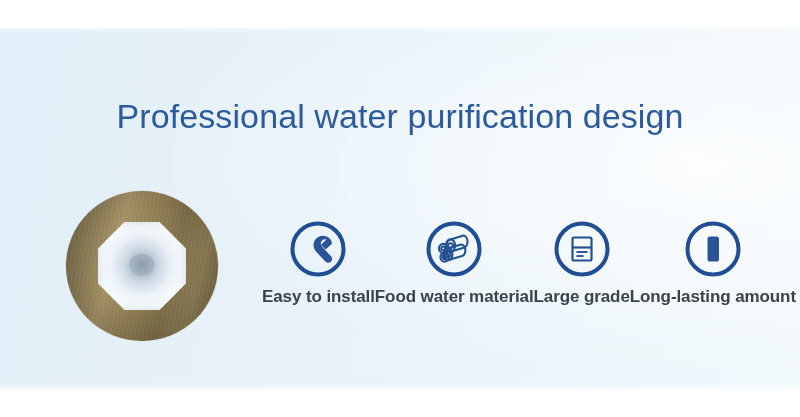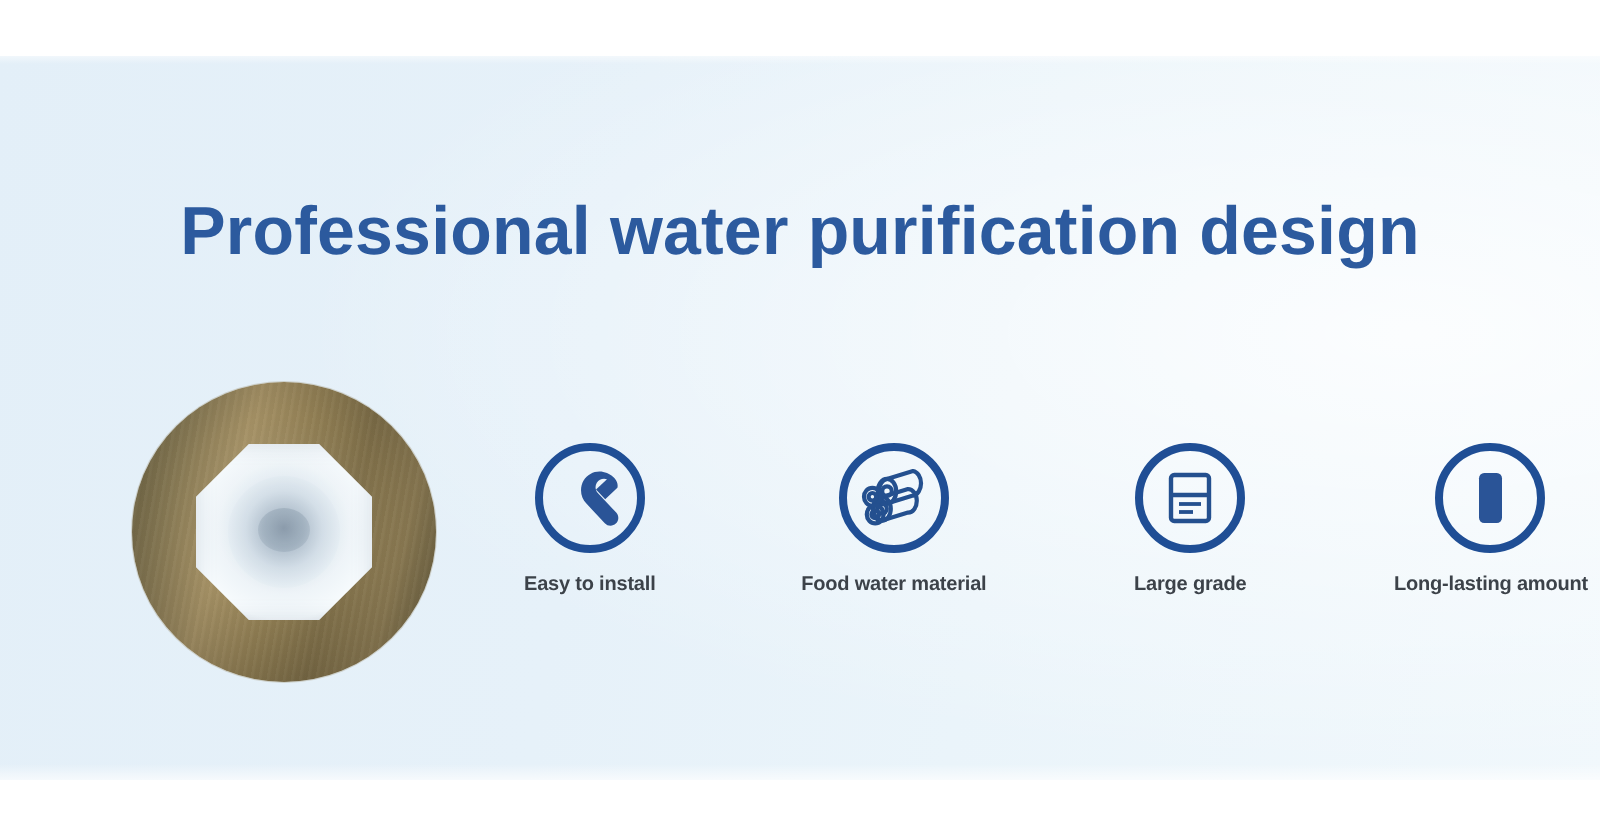--- a/index.html
+++ b/index.html
@@ -56,21 +56,21 @@
     z-index: 1;
   }
 
   
   .title {
     position: absolute;
     left: 0; top: 74px;
     width: 800px;
     text-align: center;
     font-size: 34px;
-    font-weight: 700;
+    font-weight: 400;
     letter-spacing: 0.1px;
     color: #2c5a9e;
     z-index: 3;
     white-space: nowrap;
   }
 
   
   .product {
     position: absolute;
     left: 66px; top: 191px;
@@ -148,21 +148,21 @@
     flex-direction: column;
     align-items: center;
   }
   .feature-icon {
     width: 58px;
     height: 58px;
     display: block;
   }
   .feature-label {
     margin-top: 9px;
-    font-size: 10px;
+    font-size: 17px;
     font-weight: bold;
     color: #3c4249;
     white-space: nowrap;
     letter-spacing: -0.1px;
   }
 </style>
 </head>
 <body>
 
 <div id="page">

